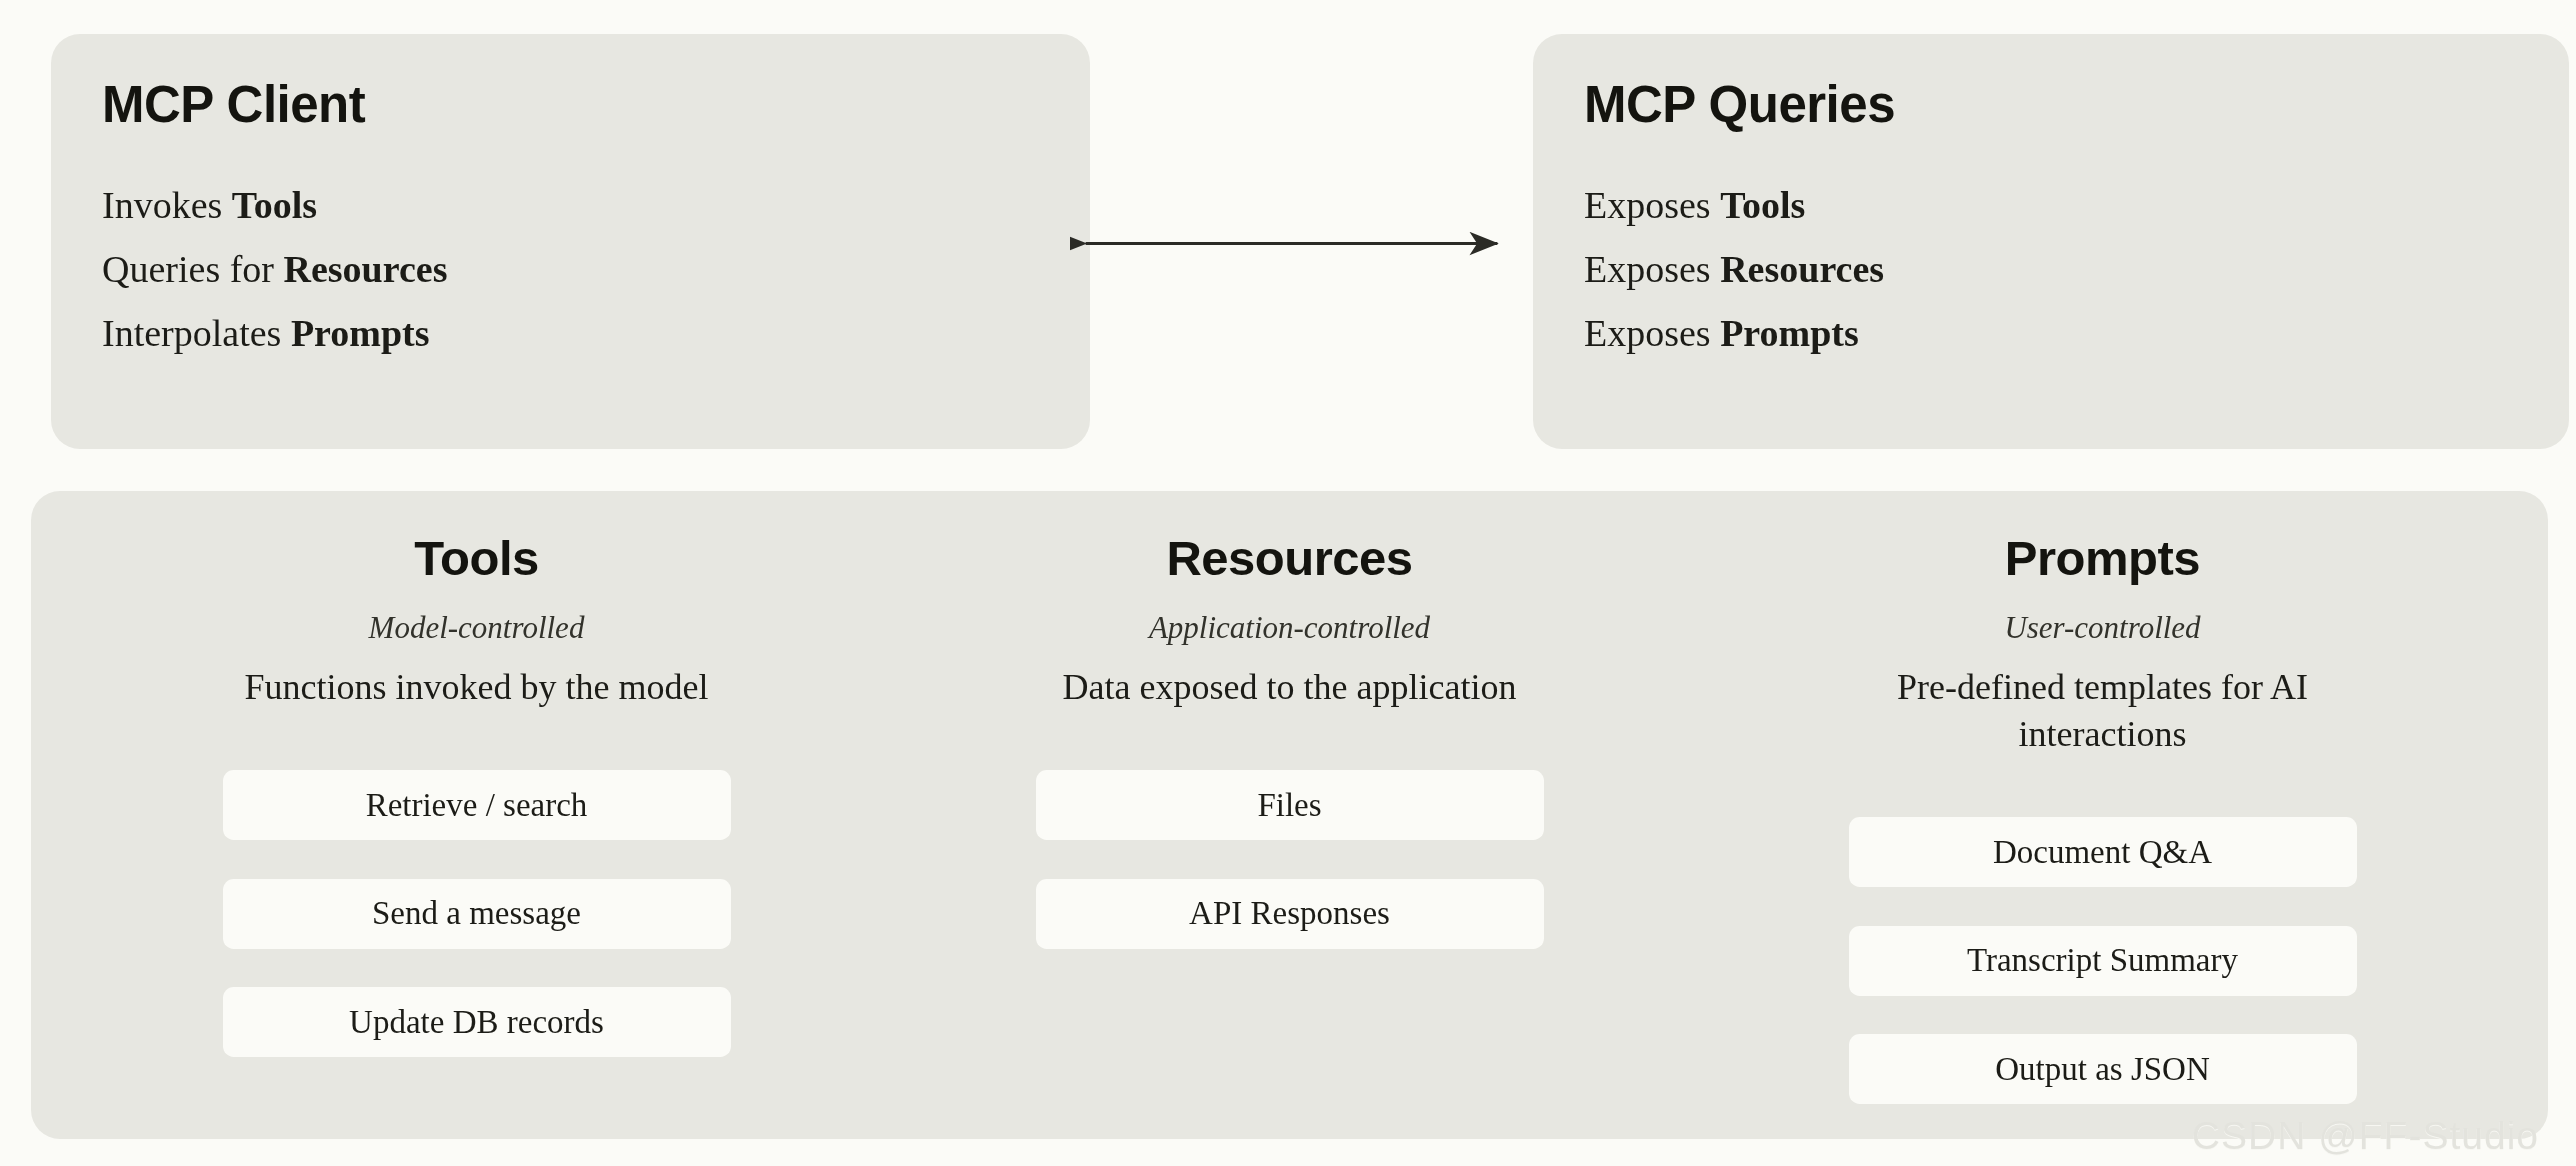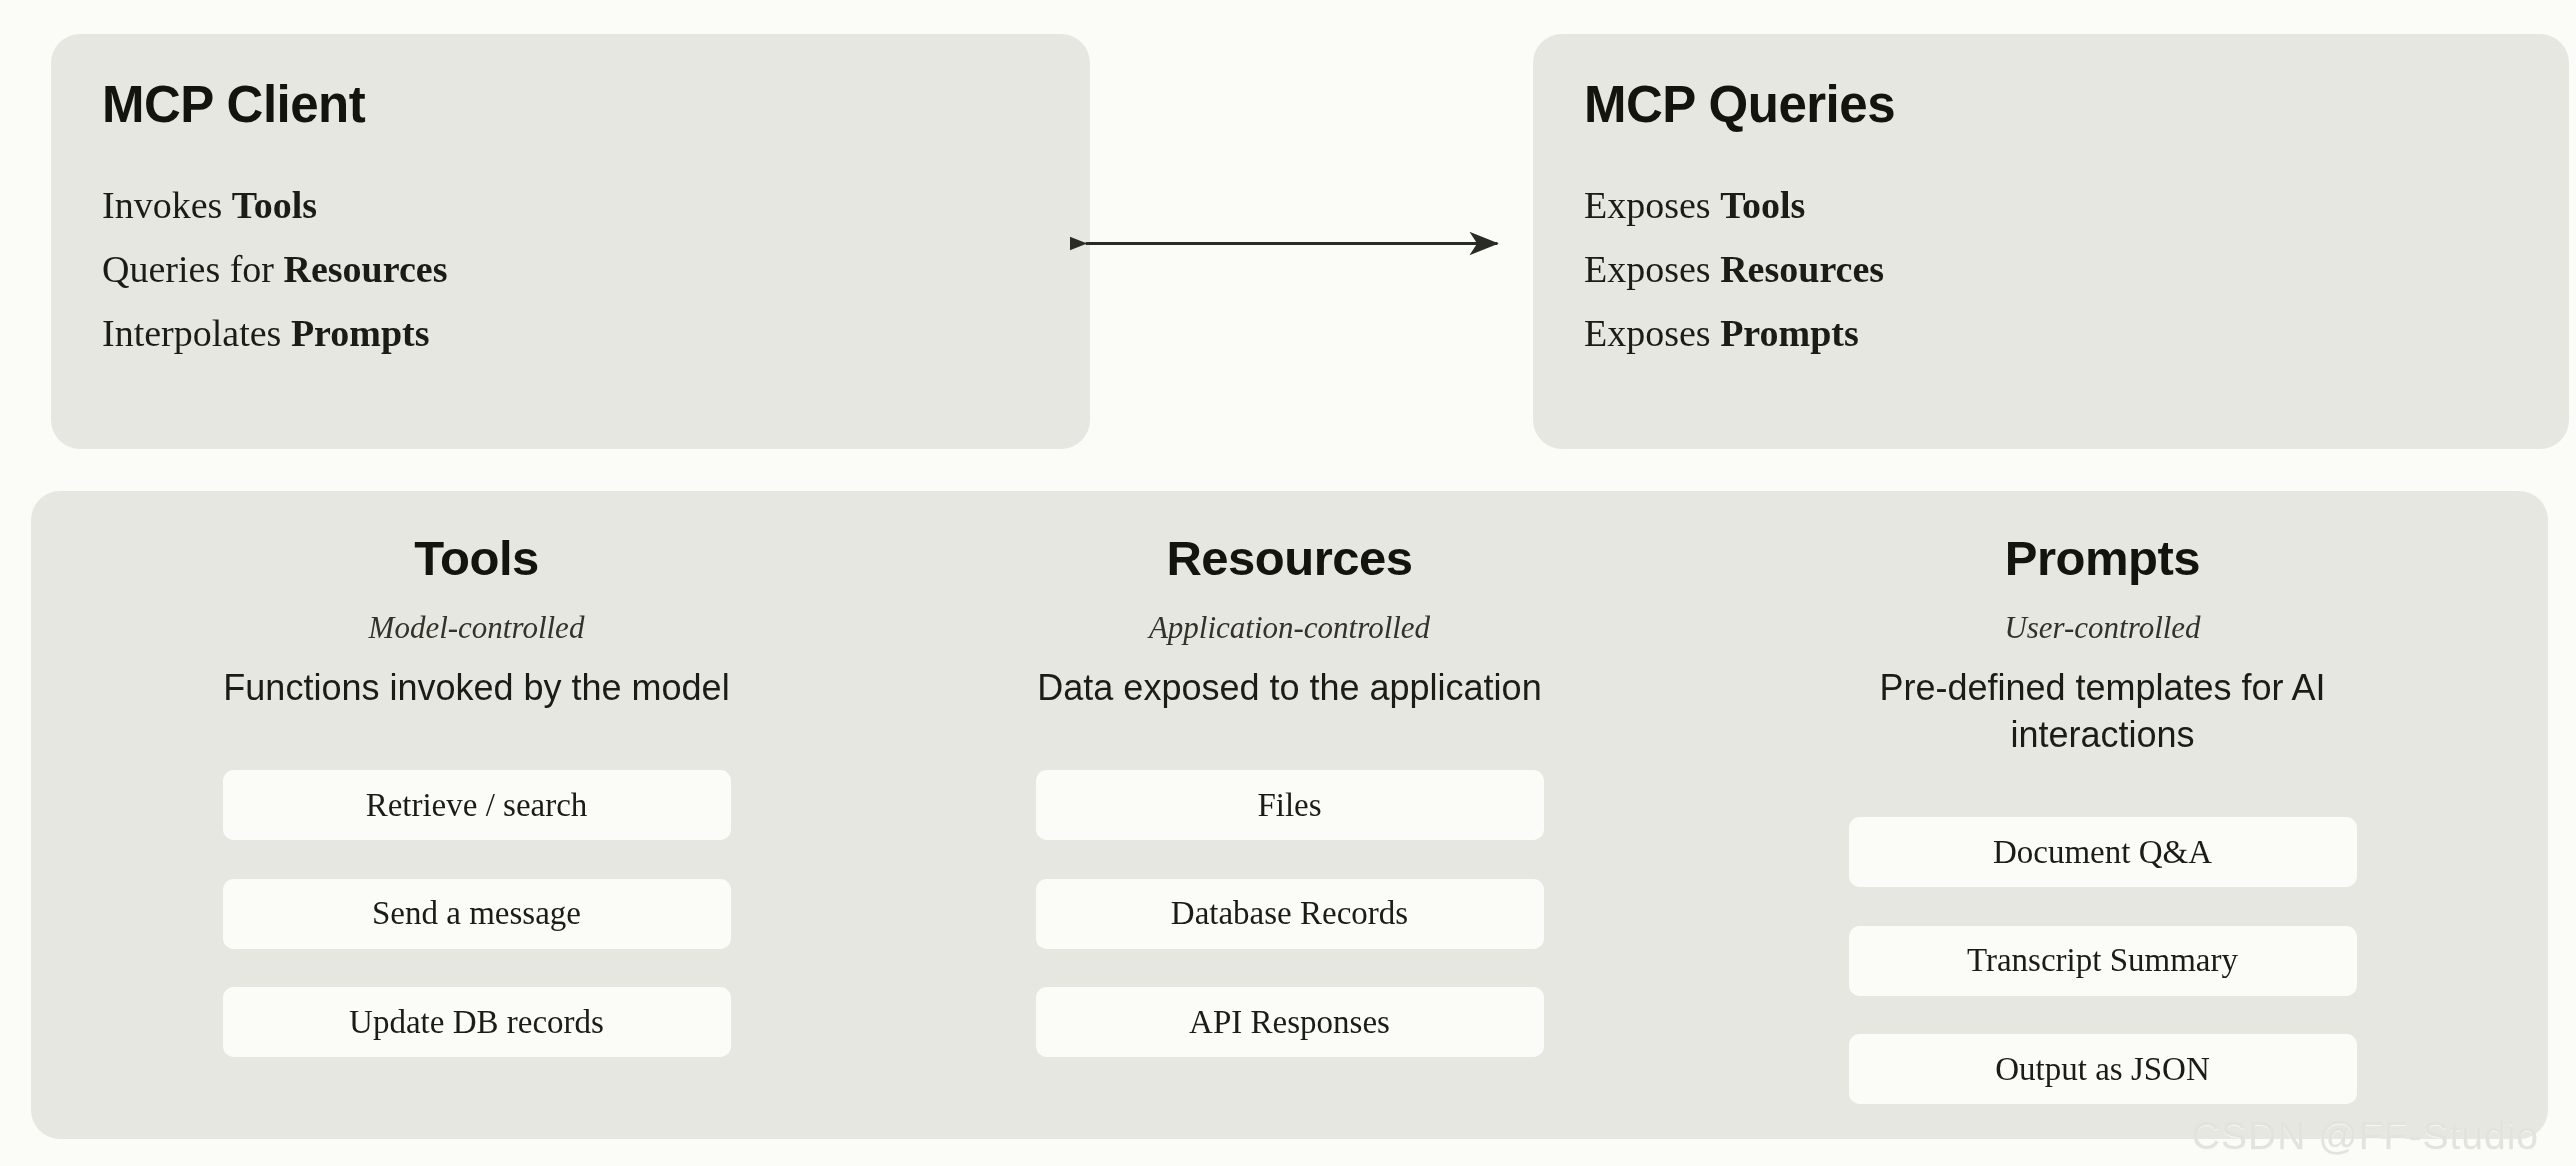--- a/index.html
+++ b/index.html
@@ -102,21 +102,21 @@
     font-family: Liberation Serif, serif;
     font-style: italic;
     font-size: 31px;
     line-height: 1;
     color: #32322b;
     margin-top: 29px;
     text-align: center;
   }
 
   .col-desc {
-    font-family: Liberation Sans, sans-serif;
+    font-family: Liberation Serif, serif;
     font-size: 36px;
     line-height: 47px;
     color: #1c1c17;
     margin-top: 21.5px;
     text-align: center;
     max-width: 508px;
   }
 
   .pill-list {
     margin-top: 39px;
@@ -198,21 +198,20 @@
         <div class="pill">Update DB records</div>
       </div>
     </div>
 
     <div class="column">
       <div class="col-title">Resources</div>
       <div class="col-sub">Application-controlled</div>
       <div class="col-desc">Data exposed to the application</div>
       <div class="pill-list">
         <div class="pill">Files</div>
-        <div class="pill">Database Records</div>
         <div class="pill">API Responses</div>
       </div>
     </div>
 
     <div class="column">
       <div class="col-title">Prompts</div>
       <div class="col-sub">User-controlled</div>
       <div class="col-desc">Pre-defined templates for AI interactions</div>
       <div class="pill-list">
         <div class="pill">Document Q&amp;A</div>

